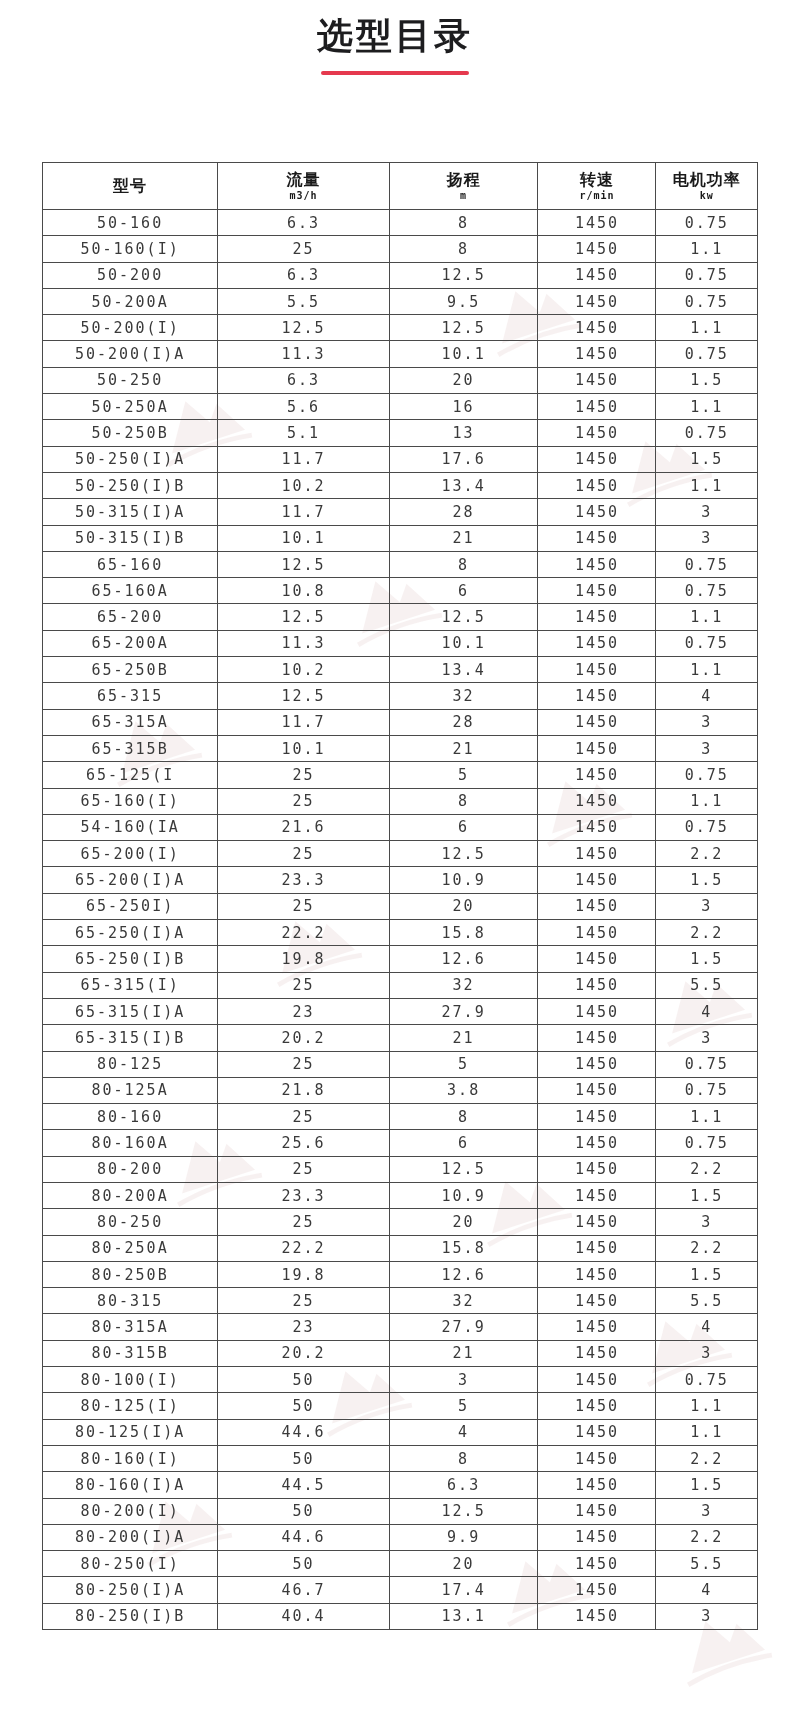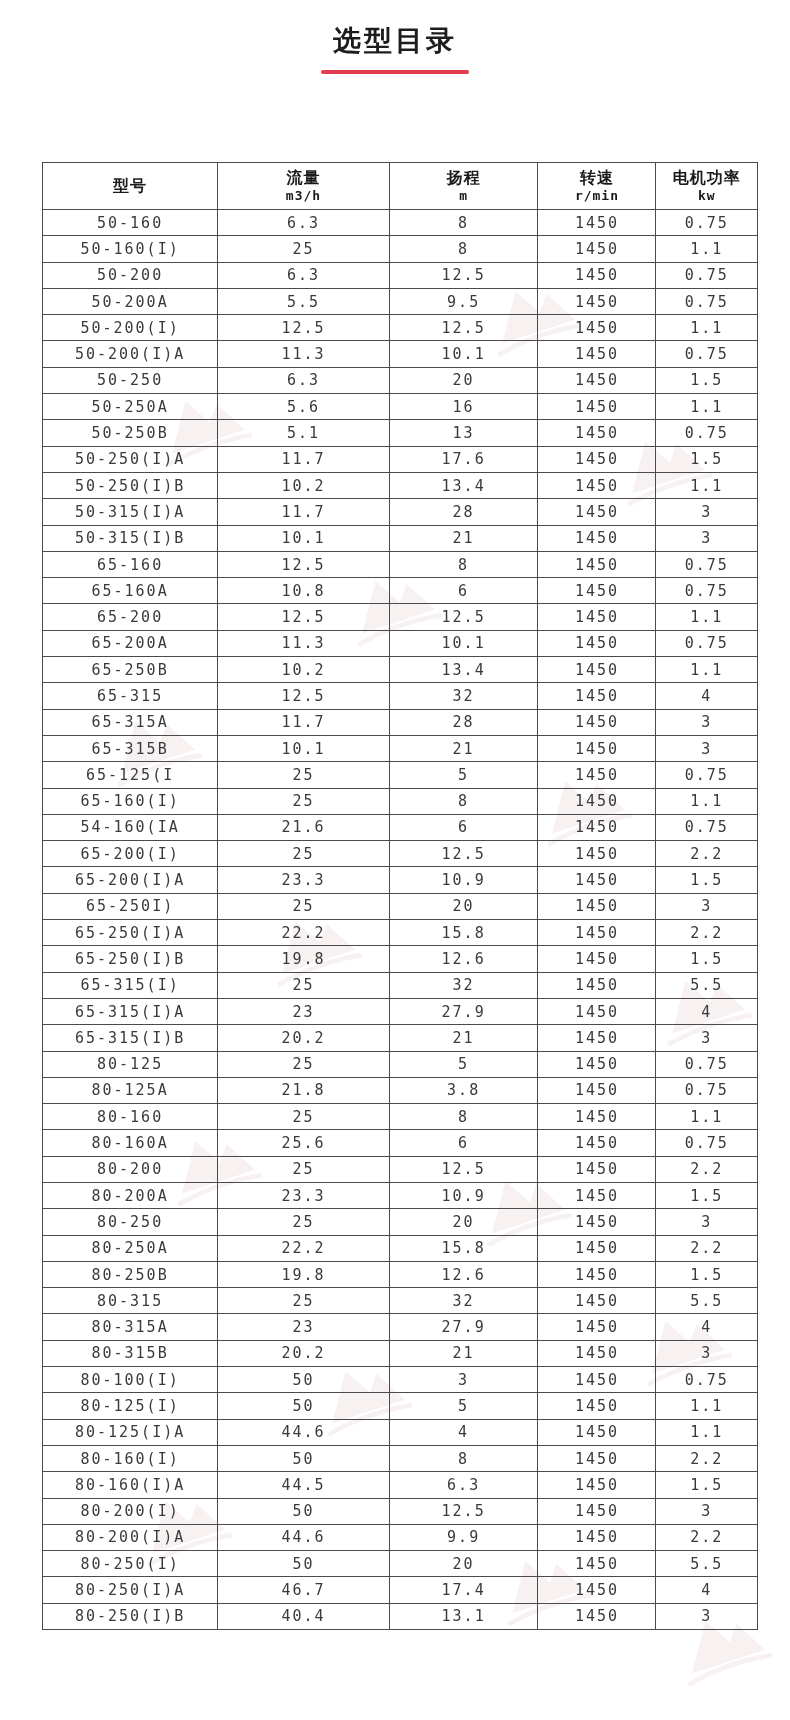--- a/index.html
+++ b/index.html
@@ -2,22 +2,22 @@
 <html><head>
 <meta charset="utf-8">
 <style>
   * { margin:0; padding:0; box-sizing:border-box; }
   html,body { background:#ffffff; }
   body {
     width:790px; height:1720px; position:relative; overflow:hidden;
     font-family:"DejaVu Sans", "Liberation Sans", sans-serif;
   }
   .page-title {
-    text-align:center; padding-top:22px;
-    font-size:28px; font-weight:bold; color:#1d1d1f;
+    text-align:center; padding-top:12px;
+    font-size:36px; font-weight:bold; color:#1d1d1f;
     letter-spacing:3px;
     font-family:"DejaVu Sans", sans-serif;
   }
   .title-underline {
     width:148px; height:4px; margin:10px auto 0;
     border-radius:2px;
   }
   .watermark {
     position:absolute; width:120px; height:86px;
     opacity:0.13; z-index:0; pointer-events:none;
@@ -31,21 +31,21 @@
   .sel-table th, .sel-table td {
     border:1px solid #4a4a4a; text-align:center; vertical-align:middle;
     background:transparent;
   }
   .sel-table th {
     height:47px; font-size:16px; font-weight:bold; color:#1a1a1a;
     line-height:1.25; letter-spacing:1px;
   }
   .sel-table th .unit {
     font-family:"DejaVu Sans Mono", "Liberation Mono", monospace;
-    font-size:13px; letter-spacing:1px;
+    font-size:10px; letter-spacing:1px;
   }
   .sel-table td {
     height:26.3px; font-size:15px; color:#3a3a3a;
     font-family:"DejaVu Sans Mono", "Liberation Mono", monospace;
     letter-spacing:2px;
   }
   col.c-model { width:24.5%; }
   col.c-flow  { width:24.0%; }
   col.c-head  { width:20.8%; }
   col.c-speed { width:16.5%; }

